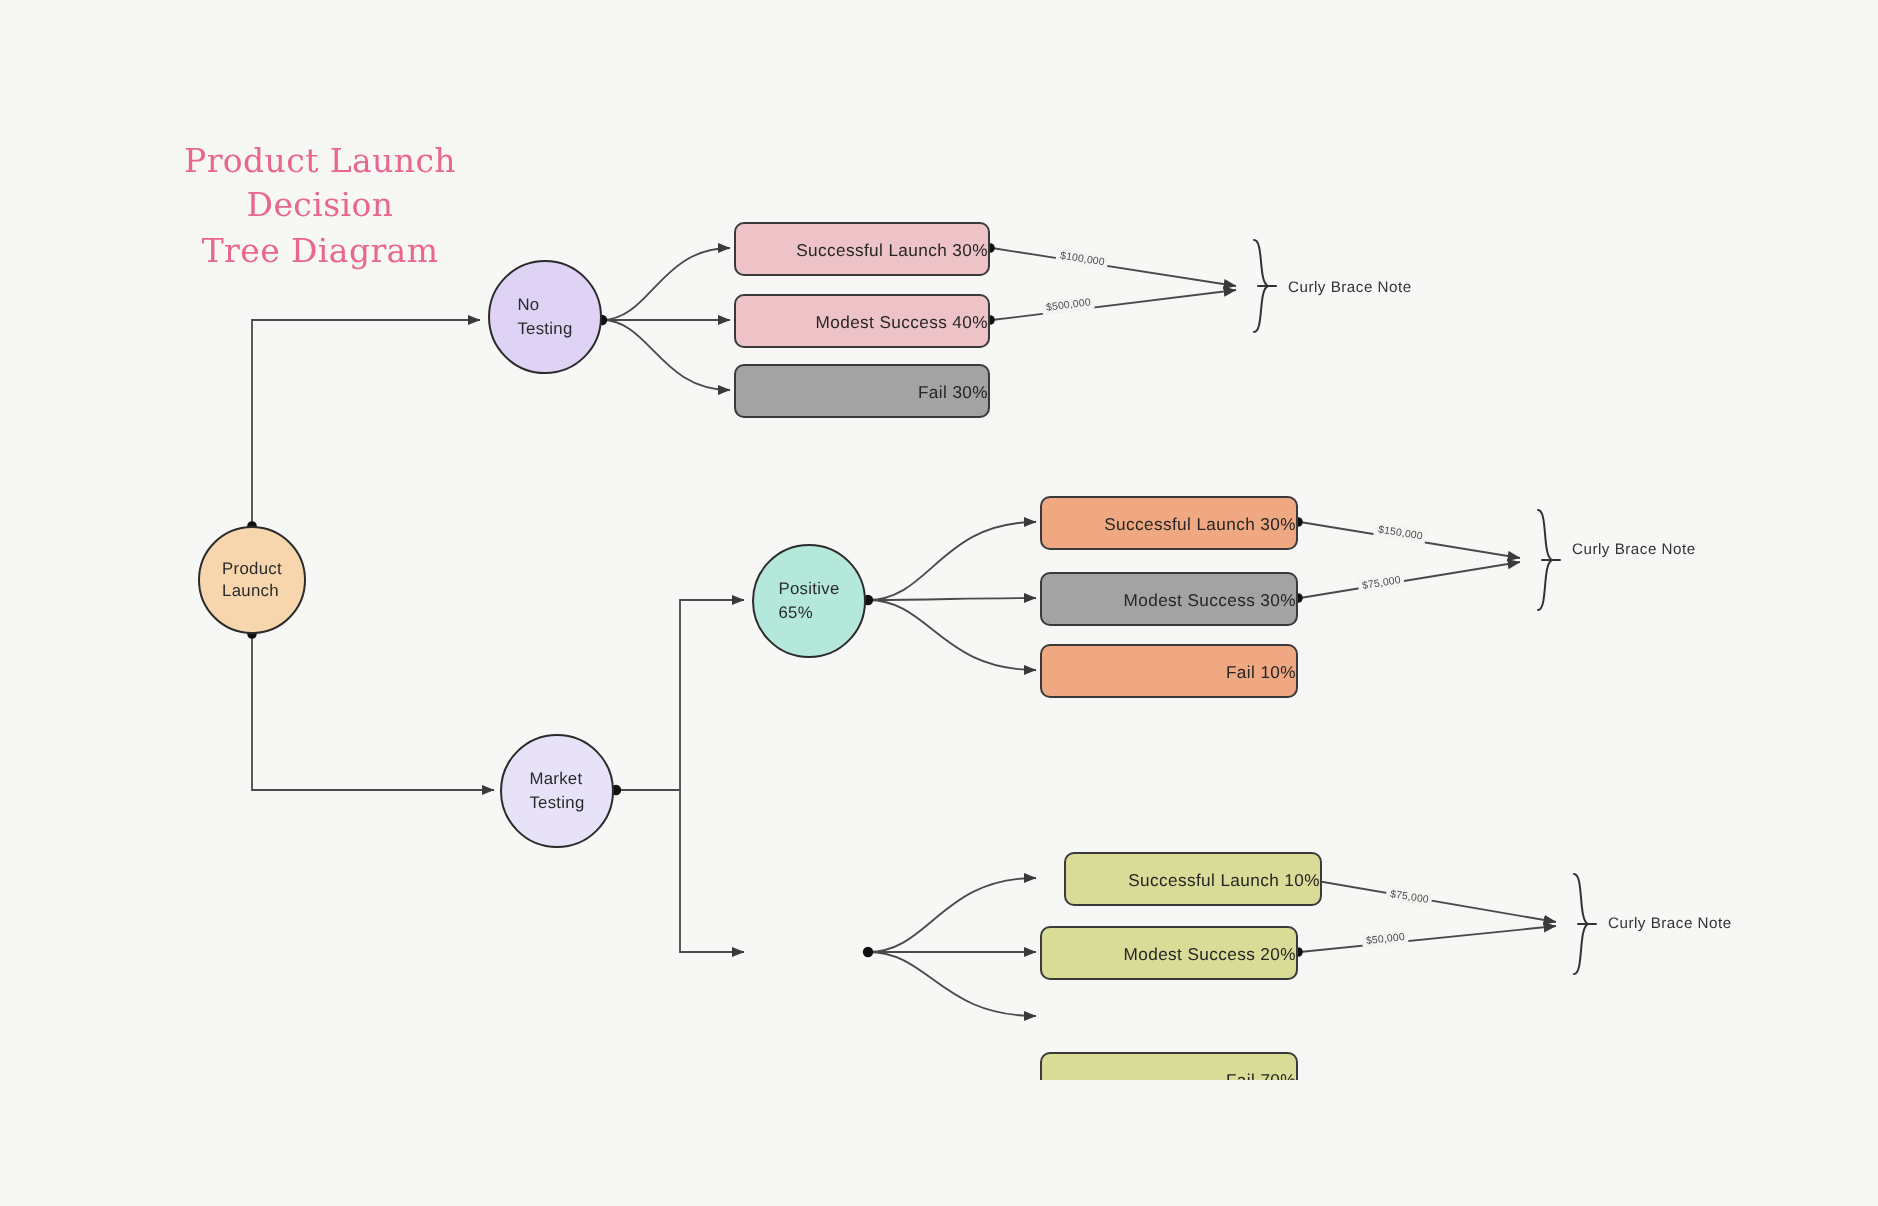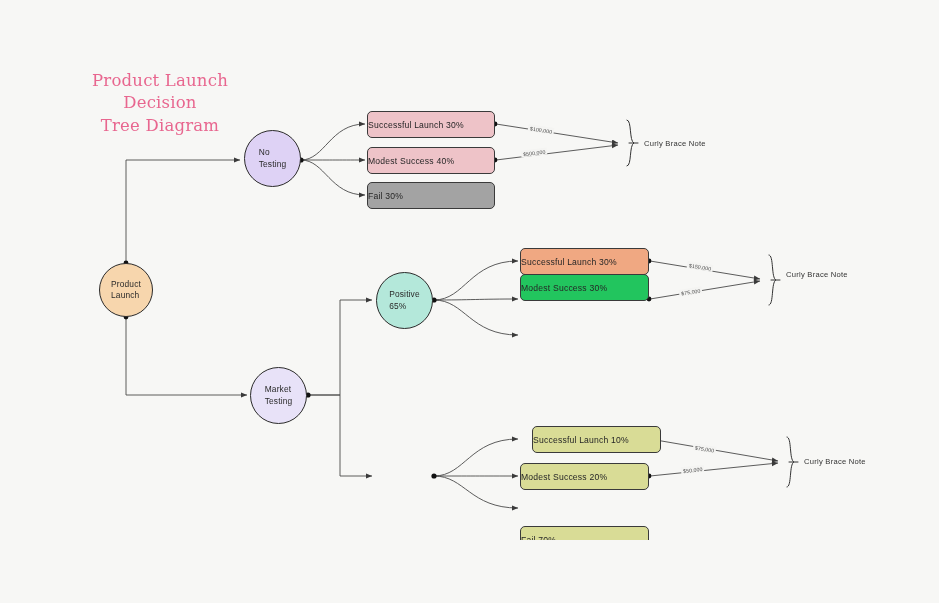--- a/index.html
+++ b/index.html
@@ -50,21 +50,21 @@
     color: #2a2a2a;
     letter-spacing: 0.15px;
   }
   .node-box {
     position: absolute;
     border: 1.2px solid #3a3a3a;
     border-radius: 5px;
     box-sizing: border-box;
     display: flex;
     align-items: center;
-    justify-content: flex-start;
+    justify-content: flex-end;
     text-align: center;
     font-size: 8.6px;
     color: #262626;
     letter-spacing: 0.2px;
   }
   .edge-label {
     position: absolute;
     font-size: 5.2px;
     color: #4a4a4a;
     background: #f4f4f2;
@@ -192,22 +192,25 @@
   <div class="node-box" style="left:367px; top:147px; width:128px; height:27px; background:#eec3c8;">
     <span>Modest Success 40%</span>
   </div>
   <div class="node-box" style="left:367px; top:182px; width:128px; height:27px; background:#a3a3a3;">
     <span>Fail 30%</span>
   </div>
 
   <div class="node-box" style="left:520px; top:248px; width:129px; height:27px; background:#f0a882;">
     <span>Successful Launch 30%</span>
   </div>
-  <div class="node-box" style="left:520px; top:274px; width:129px; height:27px; background:#22c55e;">
+  <div class="node-box" style="left:520px; top:286px; width:129px; height:27px; background:#a3a3a3;">
     <span>Modest Success 30%</span>
+  </div>
+  <div class="node-box" style="left:520px; top:322px; width:129px; height:27px; background:#f0a882;">
+    <span>Fail 10%</span>
   </div>
 
   <div class="node-box" style="left:532px; top:426px; width:129px; height:27px; background:#d9dc96;">
     <span>Successful Launch 10%</span>
   </div>
   <div class="node-box" style="left:520px; top:463px; width:129px; height:27px; background:#d9dc96;">
     <span>Modest Success 20%</span>
   </div>
   <div class="node-box" style="left:520px; top:495px; width:129px; height:27px; background:#d9dc96;margin-top:31px;">
     <span>Fail 70%</span>

